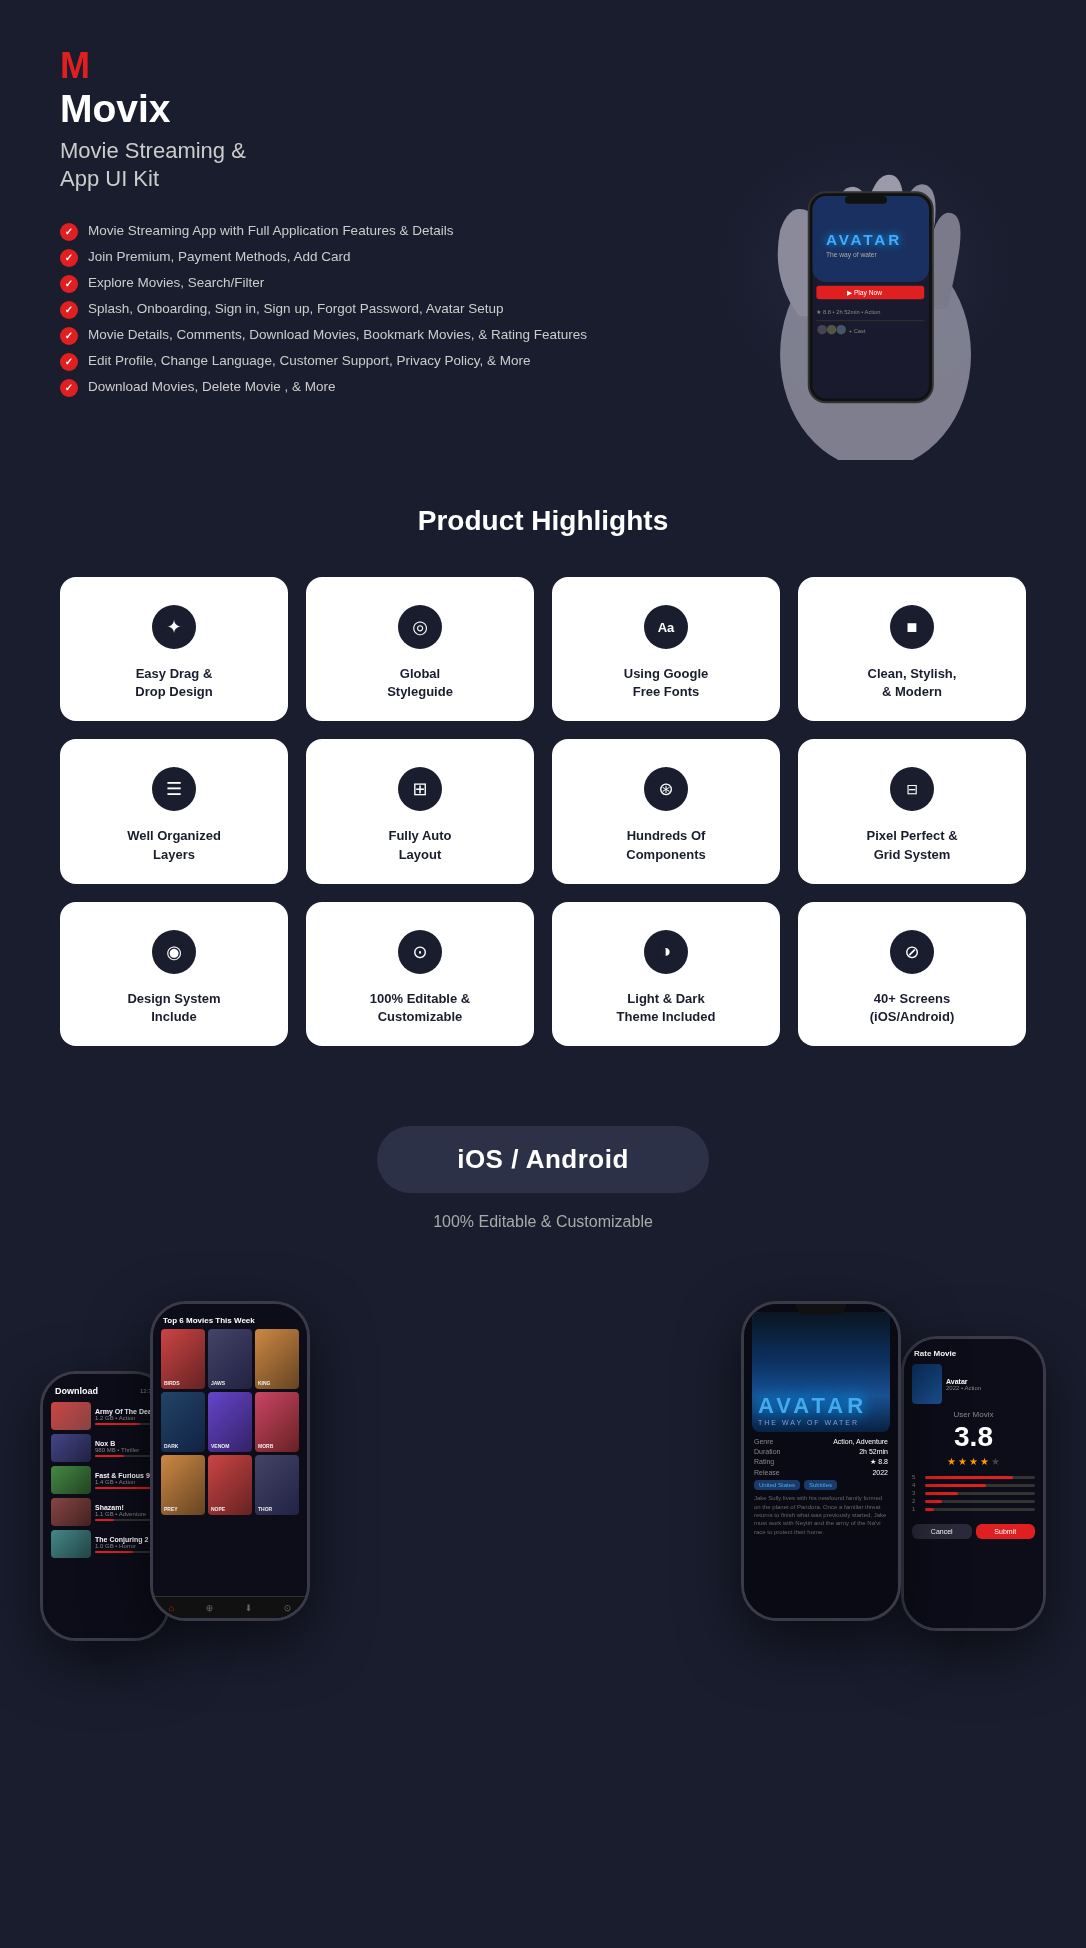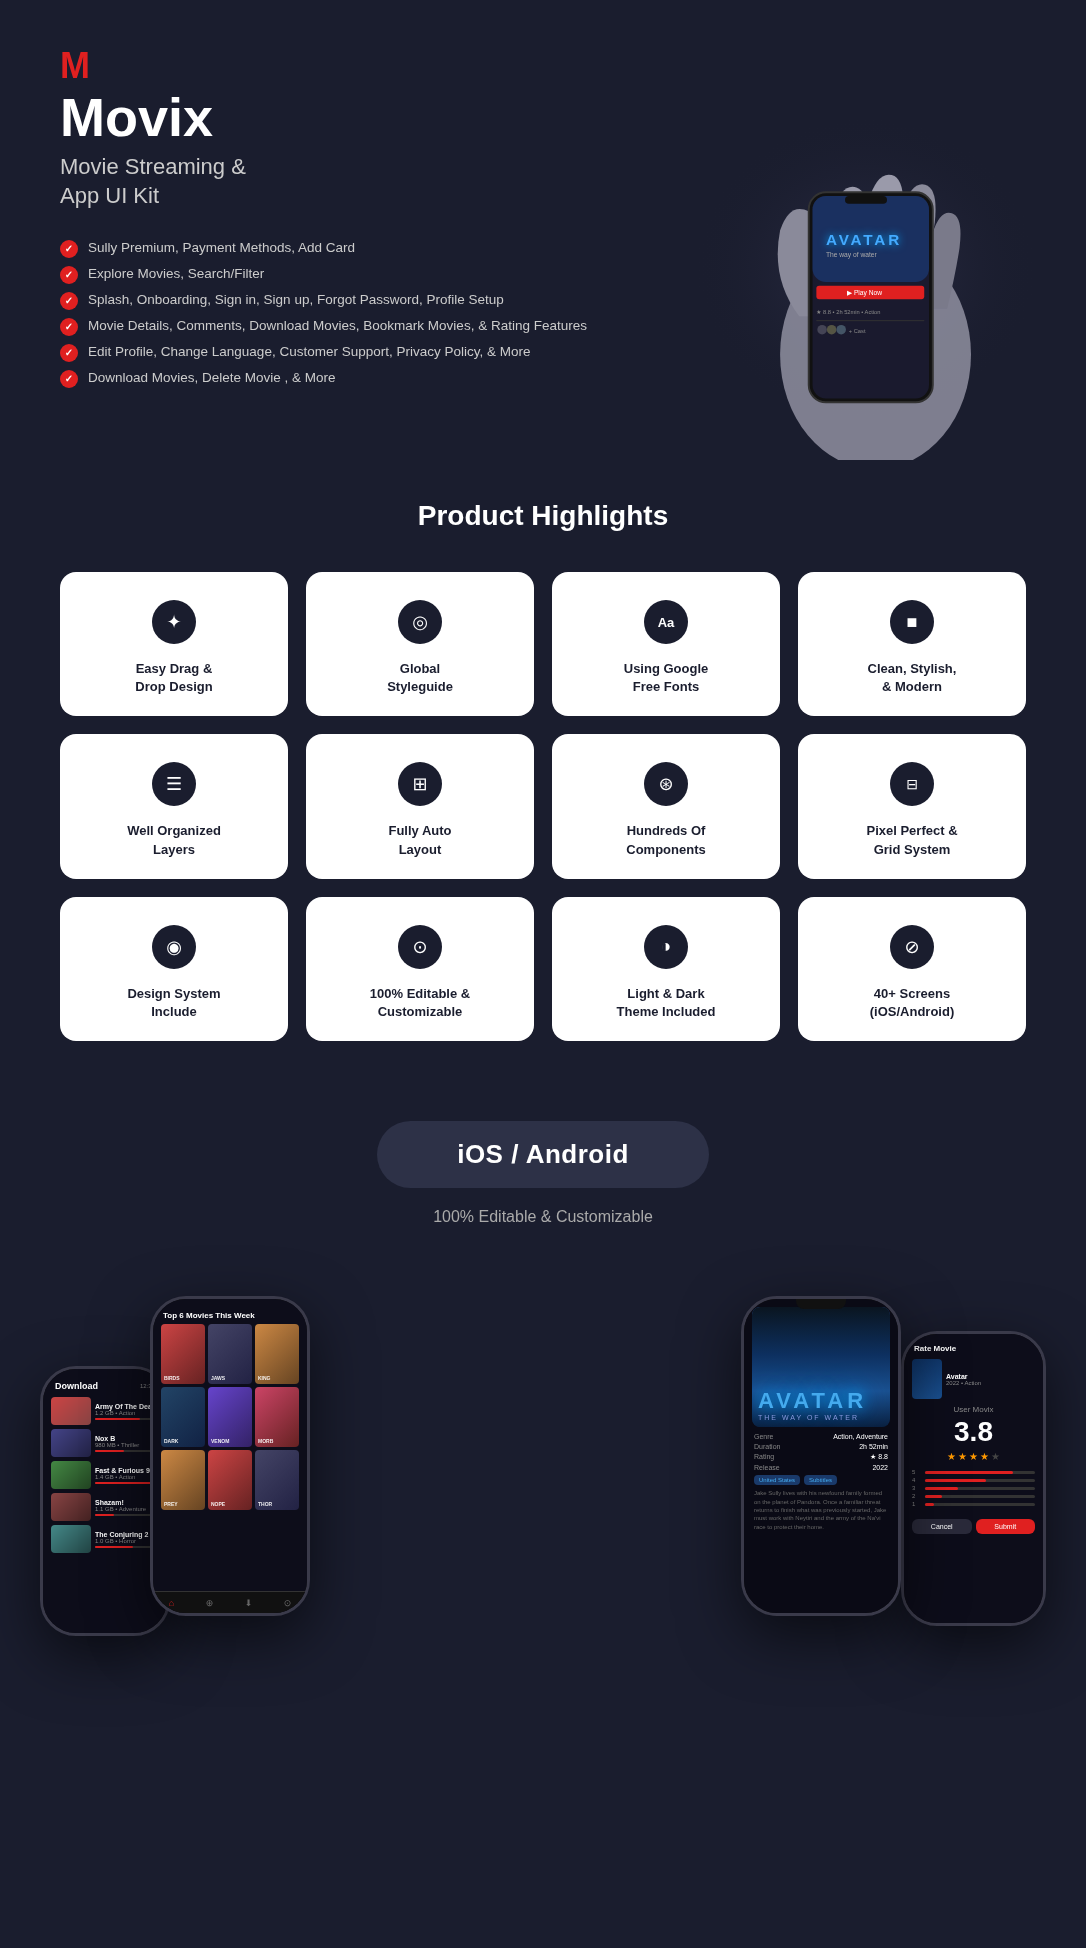--- a/index.html
+++ b/index.html
@@ -23,21 +23,21 @@
       max-width: 560px;
     }
     .brand-letter {
       font-size: 36px;
       font-weight: 900;
       color: #e02020;
       line-height: 1;
       margin-bottom: 4px;
     }
     .brand-title {
-      font-size: 54px;
+      font-size: 39px;
       font-weight: 900;
       color: #ffffff;
       line-height: 1.1;
       margin-bottom: 6px;
     }
     .brand-subtitle {
       font-size: 22px;
       font-weight: 400;
       color: #cccccc;
       line-height: 1.3;
@@ -427,29 +427,33 @@
 
 <div class="hero">
   <div class="hero-content">
     <div class="brand-letter">M</div>
     <div class="brand-title">Movix</div>
     <div class="brand-subtitle">Movie Streaming &amp;<br>App UI Kit</div>
 
     <ul class="features-list">
       <li>
         <span class="check-icon"></span>
-        <span>Sully Premium, Payment Methods, Add Card</span>
+        <span>Movie Streaming App with Full Application Features &amp; Details</span>
+      </li>
+      <li>
+        <span class="check-icon"></span>
+        <span>Join Premium, Payment Methods, Add Card</span>
       </li>
       <li>
         <span class="check-icon"></span>
         <span>Explore Movies, Search/Filter</span>
       </li>
       <li>
         <span class="check-icon"></span>
-        <span>Splash, Onboarding, Sign in, Sign up, Forgot Password, Profile Setup</span>
+        <span>Splash, Onboarding, Sign in, Sign up, Forgot Password, Avatar Setup</span>
       </li>
       <li>
         <span class="check-icon"></span>
         <span>Movie Details, Comments, Download Movies, Bookmark Movies, &amp; Rating Features</span>
       </li>
       <li>
         <span class="check-icon"></span>
         <span>Edit Profile, Change Language, Customer Support, Privacy Policy, &amp; More</span>
       </li>
       <li>

